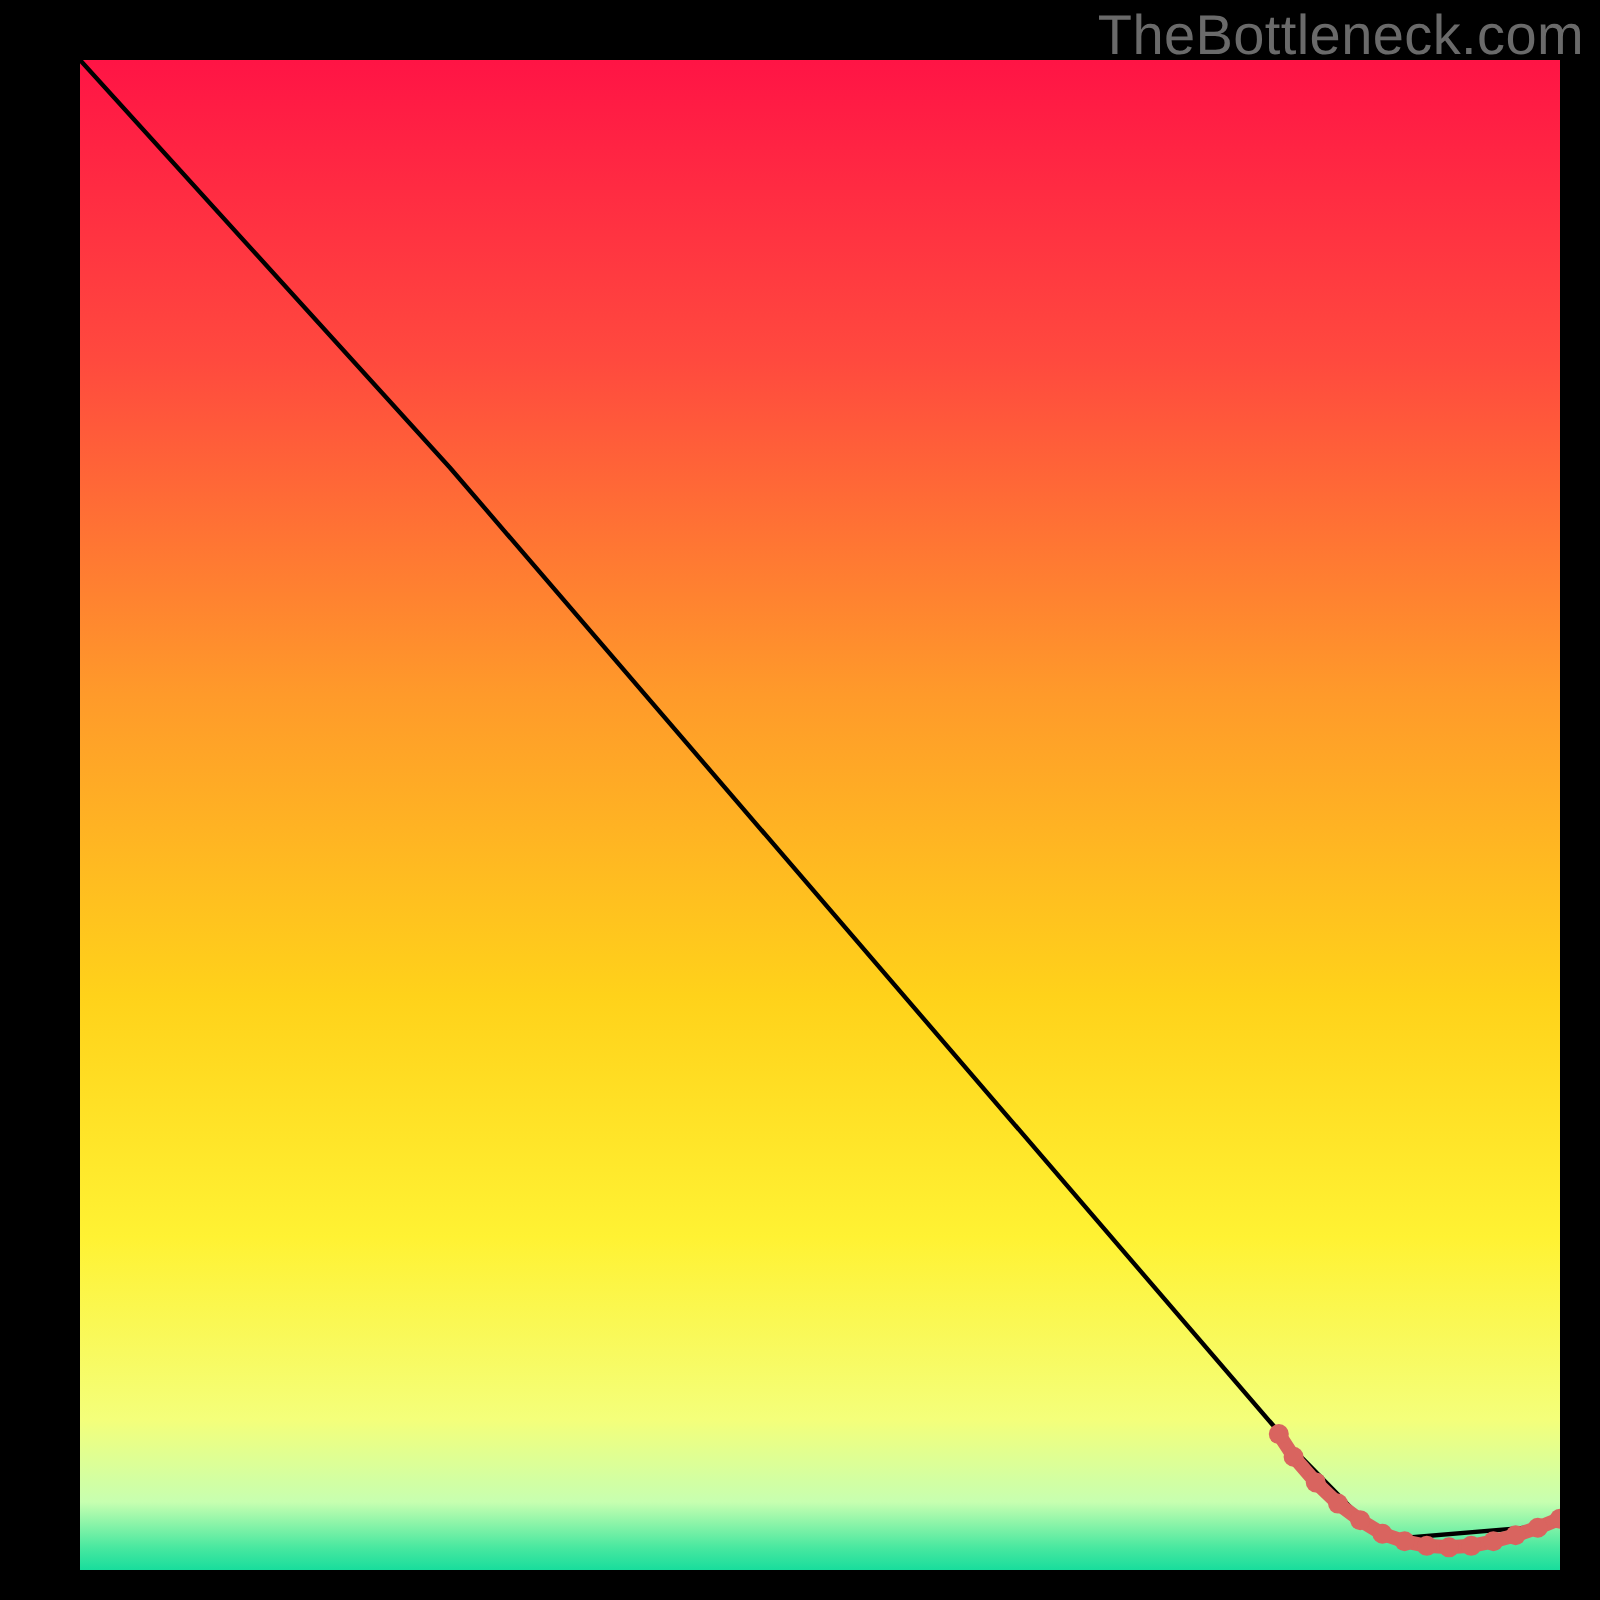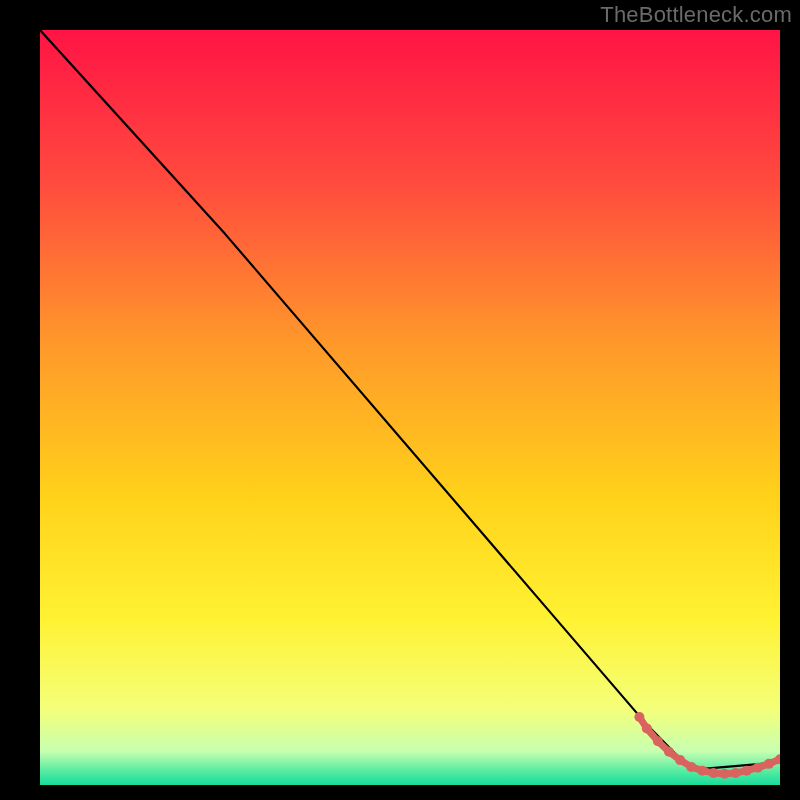--- a/index.html
+++ b/index.html
@@ -15,21 +15,21 @@
     position: relative;
     width: 800px;
     height: 800px;
     background: #000;
   }
   .attribution {
     position: absolute;
     top: 2px;
     right: 8px;
     color: #6a6a6a;
-    font-size: 22px;
+    font-size: 28px;
     font-weight: 500;
     letter-spacing: 0.2px;
   }
   .plot {
     position: absolute;
     left: 40px;
     top: 30px;
     width: 740px;
     height: 755px;
   }

